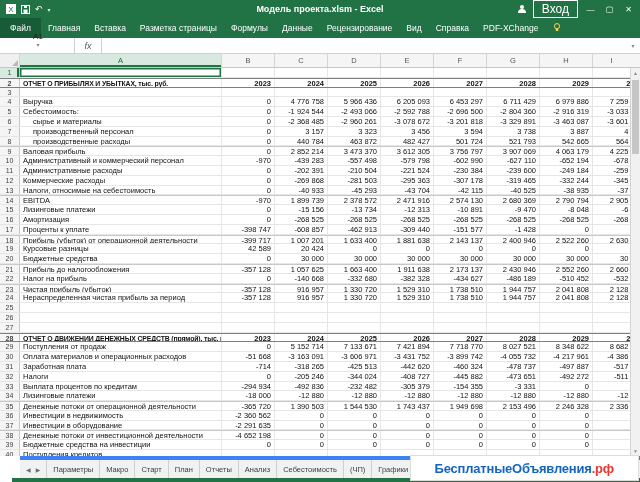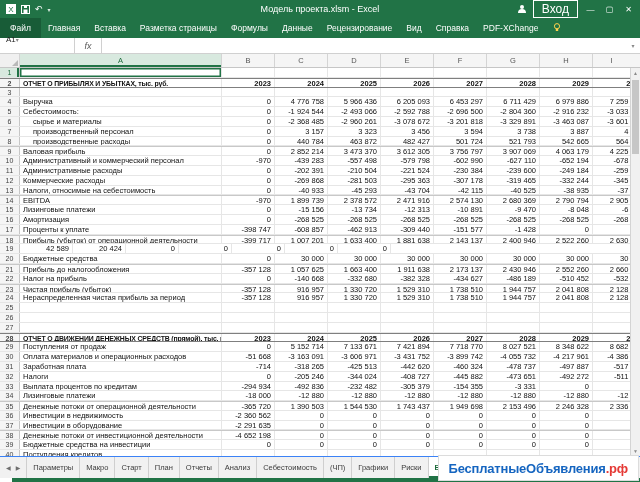--- a/index.html
+++ b/index.html
@@ -4,35 +4,35 @@
 <style>
   html,body{margin:0;padding:0;}
   body{width:640px;height:482px;overflow:hidden;font-family:"Liberation Sans",sans-serif;background:#fff;}
   .app{position:relative;width:640px;height:482px;overflow:hidden;background:#fff;}
 
   
   .titlebar{height:18px;background:#217346;color:#fff;display:flex;align-items:center;position:relative;}
   .qat{display:flex;align-items:center;gap:5px;padding:0 6px;z-index:2;}
   .qat svg{display:block;}
   .qat-chev{font-size:6px;color:#d8e9df;}
-  .win-title{position:absolute;left:0;right:0;text-align:center;font-size:9px;color:#fff;}
+  .win-title{position:absolute;left:0;right:0;text-align:center;font-size:9px;color:#fff;font-weight:bold;}
   .tb-right{margin-left:auto;display:flex;align-items:center;gap:6px;padding-right:5px;z-index:2;}
   .signin{border:1px solid #fff;color:#fff;font-size:12px;padding:1px 8px;background:transparent;}
   .winbtn{width:13px;text-align:center;font-size:8px;color:#fff;}
 
   
   .ribbon{height:20px;background:#217346;display:flex;align-items:stretch;color:#fff;}
   .rtabs{display:flex;align-items:stretch;}
   .rtab{font-size:8.5px;padding:0 7px;display:flex;align-items:center;white-space:nowrap;}
   .rtab.file{background:#185c37;padding:0 10px;}
   .tellme{display:flex;align-items:center;gap:4px;font-size:8.5px;padding:0 8px;color:#fff;}
 
   
   .fbar{height:16px;display:flex;align-items:stretch;background:#fff;border-bottom:1px solid #d0d0d0;box-sizing:border-box;}
-  .namebox{width:64px;border-right:1px solid #d0d0d0;display:flex;align-items:center;justify-content:flex-start;font-size:8px;color:#222;padding:0 4px 12px 6px;}
+  .namebox{width:64px;border-right:1px solid #d0d0d0;display:flex;align-items:center;justify-content:center;font-size:8px;color:#222;padding:0 4px 12px 6px;flex-direction:column;}
   .nb-chev{font-size:6px;color:#888;}
   .fxbox{width:26px;border-right:1px solid #d0d0d0;display:flex;align-items:center;justify-content:center;font-size:9px;font-style:italic;color:#5a5a5a;}
   .finput{flex:1;border:none;outline:none;font-size:8px;padding:0 4px;font-family:"Liberation Sans",sans-serif;}
   .fchev{width:14px;display:flex;align-items:center;justify-content:center;font-size:6px;color:#888;}
 
   
   .colhead{height:14px;display:flex;background:#f5f5f5;border-bottom:1px solid #c6c6c6;box-sizing:border-box;font-size:7.5px;color:#555;}
   .corner{width:20px;background:#f0f0f0;border-right:1px solid #d4d4d4;position:relative;box-sizing:border-box;}
   .corner:after{content:"";position:absolute;right:1px;bottom:1px;border-left:6px solid transparent;border-bottom:6px solid #b9b9b9;}
   .ch{display:flex;align-items:center;justify-content:center;border-right:1px solid #d4d4d4;box-sizing:border-box;}
@@ -58,32 +58,32 @@
   .grow.bold{font-weight:normal;border-top:1px solid #c8c8c8;}
   .grow.ind .gc.lab{padding-left:13px;}
 
   
   .vscroll{width:10px;background:#f1f1f1;border-left:1px solid #d4d4d4;box-sizing:border-box;position:relative;}
   .vs-arrow{height:10px;display:flex;align-items:center;justify-content:center;font-size:5px;color:#8a8a8a;}
   .vs-thumb{position:absolute;left:1px;right:1px;top:12px;height:74px;background:#c6c6c6;}
   .vs-down{position:absolute;bottom:0;left:0;right:0;}
 
   
-  .sheettabs{height:22px;background:#f1f1f1;border-top:1px solid #3b82f6;display:flex;align-items:stretch;font-size:7.5px;color:#3c3c3c;box-sizing:border-box;}
+  .sheettabs{height:22px;background:#f1f1f1;border-top:4px solid #3b82f6;display:flex;align-items:stretch;font-size:7.5px;color:#3c3c3c;box-sizing:border-box;margin-left:20px;}
   .stnav{display:flex;align-items:center;gap:5px;padding:0 6px;color:#6e6e6e;font-size:6px;border-right:1px solid #cfcfcf;}
   .stab{display:flex;align-items:center;padding:0 6px;border-right:1px solid #cfcfcf;white-space:nowrap;}
   .stab.active{background:#fff;color:#1e6b3c;font-weight:bold;box-shadow:inset 0 -2px 0 #217346;}
 
   
   .statusbar{height:28px;background:#217346;color:#fff;display:flex;align-items:center;font-size:7.5px;gap:16px;padding-left:8px;box-sizing:border-box;margin-left:12px;}
   .sb-item{display:flex;align-items:center;gap:3px;white-space:nowrap;}
   .acc-icon{font-size:7px;}
 
   
-  .watermark{position:absolute;right:1px;bottom:1px;height:24px;background:#fff;border:1px solid #dcdcdc;display:flex;align-items:center;padding:0 10px;z-index:10;font-size:13px;font-weight:bold;letter-spacing:-0.2px;}
+  .watermark{position:absolute;right:1px;bottom:1px;height:24px;background:#fff;border:1px solid #dcdcdc;display:flex;align-items:center;padding:0 24px;z-index:10;font-size:13px;font-weight:bold;letter-spacing:-0.2px;}
   .wm-main{color:#1565c0;}
   .wm-suffix{color:#e53935;}
 </style>
 </head>
 <body>
 
 <div class="app">
 
   <div class="titlebar">
     <div class="qat">
@@ -224,21 +224,21 @@
         </div>
         <div class="grow">
           <div class="gc rn">5</div>
           <div class="gc lab">Себестоимость:</div>
           <div class="gc val">0</div>
           <div class="gc val">-1 924 544</div>
           <div class="gc val">-2 493 066</div>
           <div class="gc val">-2 592 788</div>
           <div class="gc val">-2 696 500</div>
           <div class="gc val">-2 804 360</div>
-          <div class="gc val">-2 916 232</div>
+          <div class="gc val">-2 916 319</div>
           <div class="gc part">
             <div class="part-inner">-3 033 196</div>
           </div>
         </div>
         <div class="grow ind">
           <div class="gc rn">6</div>
           <div class="gc lab">сырье и материалы</div>
           <div class="gc val">0</div>
           <div class="gc val">-2 368 485</div>
           <div class="gc val">-2 960 261</div>
@@ -413,20 +413,21 @@
           <div class="gc val">1 881 638</div>
           <div class="gc val">2 143 137</div>
           <div class="gc val">2 400 946</div>
           <div class="gc val">2 522 260</div>
           <div class="gc part">
             <div class="part-inner">2 630 420</div>
           </div>
         </div>
         <div class="grow">
           <div class="gc rn">19</div>
+          <div class="gc lab">Курсовые разницы</div>
           <div class="gc val">42 589</div>
           <div class="gc val">20 424</div>
           <div class="gc val">0</div>
           <div class="gc val">0</div>
           <div class="gc val">0</div>
           <div class="gc val">0</div>
           <div class="gc val">0</div>
           <div class="gc part">
             <div class="part-inner">0</div>
           </div>

